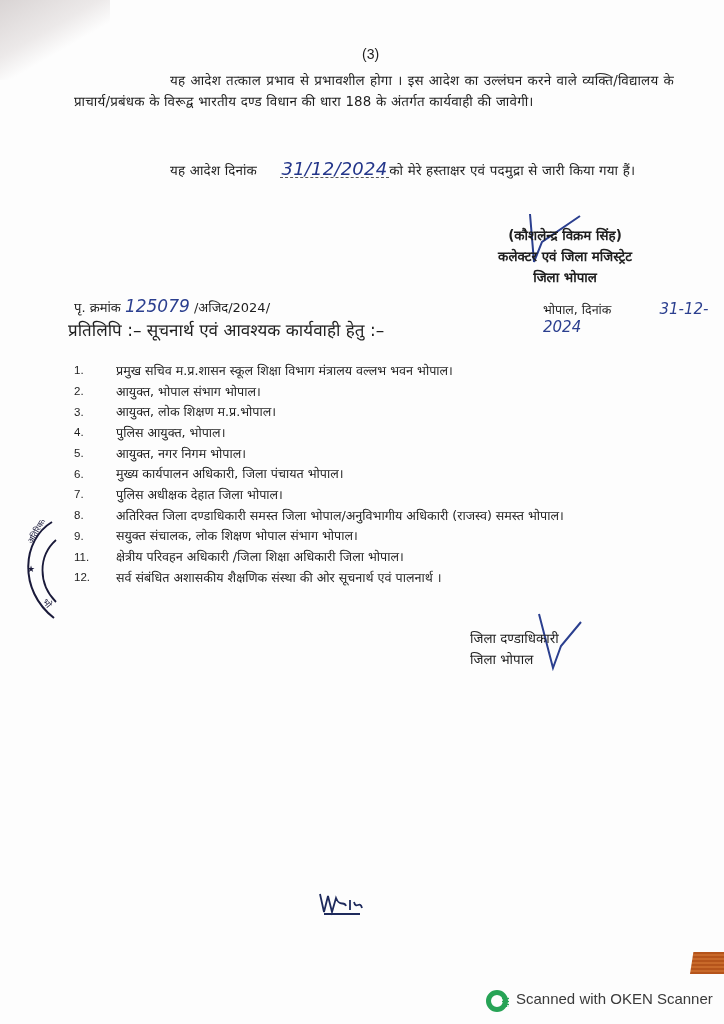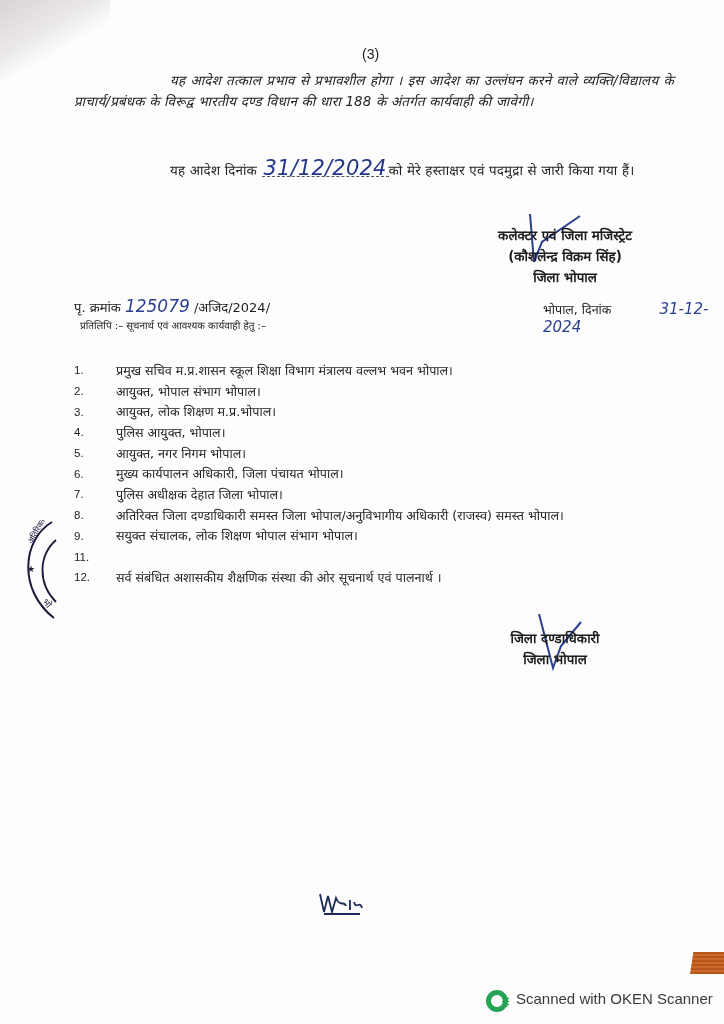--- a/index.html
+++ b/index.html
@@ -21,48 +21,48 @@
     position:absolute; left:74px; width:600px; font-size:13.4px;
     line-height:21px; text-align:justify; text-align-last:left;
     letter-spacing:0.2px;
   }
   .para .indent { display:inline-block; width:96px; }
   .hand {
     font-family:"DejaVu Sans", sans-serif; color:#2b3f8f; font-style:italic;margin-left:48px;
   }
   .date-fill {
     display:inline-block; border-bottom:1px dashed #555; padding:0 2px;
-    font-size:21px; line-height:16px; color:#24368a; font-style:italic;
+    font-size:18px; line-height:16px; color:#24368a; font-style:italic;margin-left:18px;
   }
   .sig-block {
     position:absolute; left:450px; width:230px; text-align:center;
     font-size:13.4px; line-height:21px; font-weight:600;
   }
   .sig-stroke { position:absolute; }
   .ref-line {
     position:absolute; left:74px; top:296px; font-size:13px;
   }
   .ref-num { font-size:17px; color:#2b3f8f; font-style:italic; }
   .place-date {
     position:absolute; left:543px; top:300px; font-size:12.5px;
   }
   .place-date .hand { font-size:15px; }
   .copy-line {
-    position:absolute; left:80px; top:318px; font-size:10px;
+    position:absolute; left:68px; top:318px; font-size:17px;
   }
   .list {
     position:absolute; left:74px; top:360px; width:600px; margin:0; padding:0; list-style:none;
   }
   .list li {
     height:20.7px; display:flex; align-items:center; font-size:12.6px;
   }
   .list .num { width:42px; font-family:"Liberation Sans", sans-serif; font-size:11.5px; }
   .footer-sig {
-    position:absolute; left:470px; top:628px; width:170px; text-align:center;
-    font-size:13.4px; line-height:21px; font-weight:700;
+    position:absolute; left:470px; top:628px; width:170px; text-align:left;
+    font-size:13.4px; line-height:21px; font-weight:400;
   }
   .initials { position:absolute; left:316px; top:890px; }
   .seal { position:absolute; left:18px; top:520px; }
   .orange-corner {
     position:absolute; right:0; top:952px; width:34px; height:22px;
     background:repeating-linear-gradient(180deg,#b5541b 0 2px,#c8692a 2px 4px);
     clip-path:polygon(10% 0,100% 0,100% 100%,0 100%);
   }
   .scanner-badge {
     position:absolute; left:486px; top:990px; display:flex; 
@@ -77,35 +77,35 @@
     background:radial-gradient(circle,#27a356 1px,transparent 1.5px) 0 0/3px 3px;
   }
 </style>
 </head>
 <body>
 
 <div class="page-shadow"></div>
 
 <div class="page-number">(3)</div>
 
-<div class="para" style="top:70px;font-style:italic;">
+<div class="para" style="top:70px;">
   <span class="indent"></span><span>यह आदेश तत्काल प्रभाव से प्रभावशील होगा । इस आदेश का उल्लंघन करने वाले व्यक्ति/विद्यालय के प्राचार्य/प्रबंधक के विरूद्व भारतीय दण्ड विधान की धारा 188 के अंतर्गत कार्यवाही की जावेगी।</span>
 </div>
 
 <div class="para" style="top:160px;">
   <span class="indent"></span><span>यह आदेश दिनांक</span>
   <span class="date-fill">31/12/2024</span><span>को मेरे हस्ताक्षर एवं पदमुद्रा से जारी किया गया हैं।</span>
 </div>
 
 <svg class="sig-stroke" style="left:520px; top:212px;" width="70" height="56">
   <path d="M10 2 L14 50 L22 30 L60 4" stroke="#2b3f8f" stroke-width="2" fill="none"></path>
 </svg>
 <div class="sig-block" style="top:225px;">
+  <div>(कौशलेन्द्र विक्रम सिंह)</div>
   <div>कलेक्टर एवं जिला मजिस्ट्रेट</div>
-  <div>(कौशलेन्द्र विक्रम सिंह)</div>
   <div>जिला भोपाल</div>
 </div>
 
 <div class="ref-line">
   <span>पृ. क्रमांक</span>
   <span class="ref-num">125079</span>
   <span>/अजिद/2024/</span>
 </div>
 
 <div class="place-date">
@@ -146,20 +146,21 @@
   <li>
       <span class="num">8.</span>
       <span>अतिरिक्त जिला दण्डाधिकारी समस्त जिला भोपाल/अनुविभागीय अधिकारी (राजस्व) समस्त भोपाल।</span>
     </li>
   <li>
       <span class="num">9.</span>
       <span>सयुक्त संचालक, लोक शिक्षण भोपाल संभाग भोपाल।</span>
     </li>
   <li>
       <span class="num">11.</span>
+      <span>क्षेत्रीय परिवहन अधिकारी  /जिला शिक्षा अधिकारी जिला भोपाल।</span>
     </li>
   <li>
       <span class="num">12.</span>
       <span>सर्व संबंधित अशासकीय शैक्षणिक संस्था की ओर सूचनार्थ एवं पालनार्थ ।</span>
     </li>
 </ul>
 
 <svg class="seal" width="40" height="100">
   <path d="M34 2 C4 20, 0 70, 36 98" stroke="#1a1a3a" stroke-width="2" fill="none"></path>
   <path d="M38 20 C20 36, 20 64, 38 82" stroke="#1a1a3a" stroke-width="1.8" fill="none"></path>

